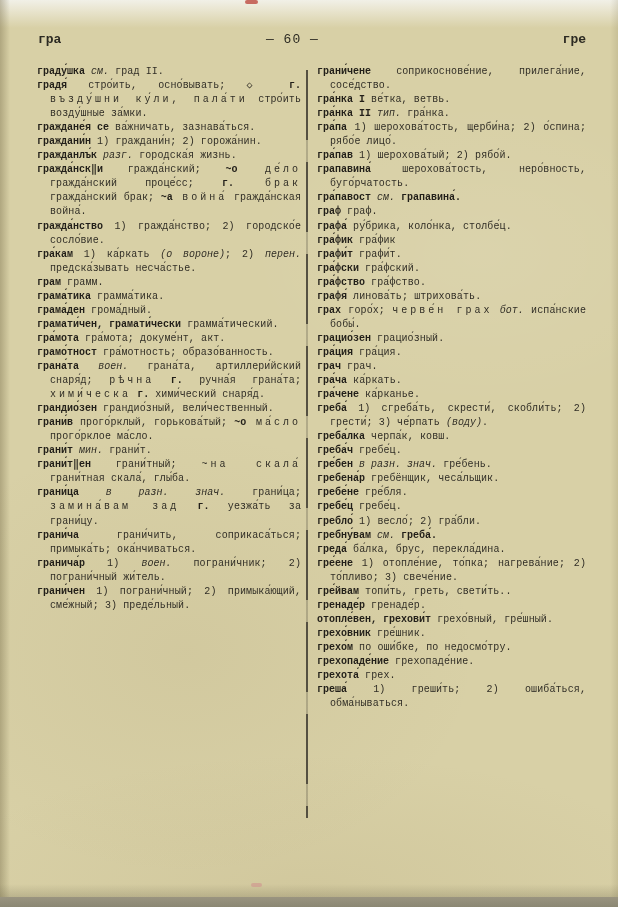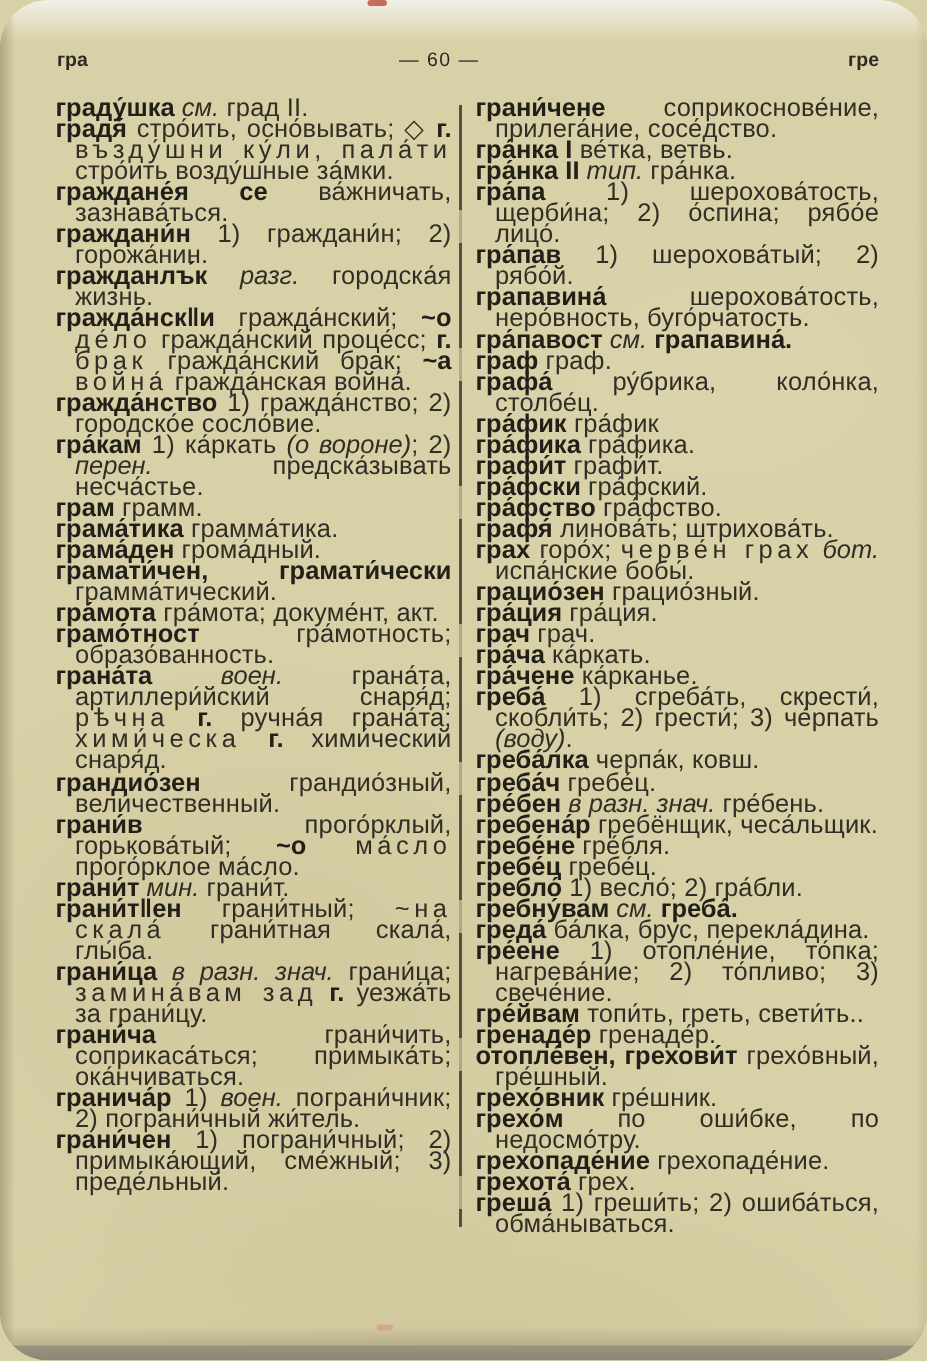--- a/index.html
+++ b/index.html
@@ -1,25 +1,24 @@
 <!DOCTYPE html>
 <html><head>
 <meta charset="utf-8">
 <style>
   html,body{margin:0;padding:0;background:#d8d0a6;}
   .page{
     position:relative;width:618px;height:907px;overflow:hidden;
-    font-family:Liberation Sans, sans-serif;
+    font-family:Liberation Mono, monospace;
     color:#312e26;
     background:
       radial-gradient(ellipse 340px 220px at 78% 28%, rgba(255,255,255,0.07), rgba(255,255,255,0) 70%),
       radial-gradient(ellipse 420px 320px at 30% 72%, rgba(125,105,60,0.07), rgba(125,105,60,0) 70%),
       radial-gradient(ellipse 500px 180px at 50% 98%, rgba(150,130,80,0.10), rgba(150,130,80,0) 75%),
       #d8d0a6;
-    border-radius: 32px;
   }
   .edge-top{position:absolute;top:0;left:0;right:0;height:28px;
     background:linear-gradient(#f1f0e7 0%,#e9e5d0 35%,rgba(216,208,166,0) 100%);}
   .edge-left{position:absolute;top:0;bottom:0;left:0;width:10px;
     background:linear-gradient(90deg,rgba(110,100,65,0.38),rgba(110,100,65,0));}
   .edge-right{position:absolute;top:0;bottom:0;right:0;width:8px;
     background:linear-gradient(270deg,rgba(110,100,65,0.15),rgba(110,100,65,0));}
   .edge-bottom-shadow{position:absolute;left:0;right:0;bottom:9px;height:14px;
     background:linear-gradient(rgba(95,90,65,0),rgba(95,90,65,0.25));}
   .edge-bottom{position:absolute;left:0;right:0;bottom:0;height:10px;
@@ -32,21 +31,21 @@
   .header{position:absolute;top:32px;left:38px;right:32px;height:18px;font-size:13px;}
   .hdr-left{position:absolute;left:0;top:0;font-weight:bold;color:#2c2a22;}
   .hdr-center{position:absolute;left:228px;top:0;letter-spacing:1px;color:#2c2a22;}
   .hdr-right{position:absolute;right:0;top:0;font-weight:bold;color:#2c2a22;margin-left:20px;}
 
   .divider{position:absolute;left:306px;top:70px;height:748px;width:2px;
     background:repeating-linear-gradient(180deg,
       rgba(62,58,48,0.85) 0px, rgba(62,58,48,0.85) 70px,
       rgba(62,58,48,0.25) 70px, rgba(62,58,48,0.25) 92px);}
 
-  .col{position:absolute;top:65px;font-size:17px;line-height:14.05px;
+  .col{position:absolute;top:65px;font-size:10px;line-height:14.05px;
     text-align:justify;color:#312e26;}
   .col-left{left:37px;width:264px;}
   .col-right{left:317px;width:269px;}
   .entry{margin:0;padding-left:13px;text-indent:-13px;}
   .hw{font-weight:bold;color:#221f19;}
   .ab{font-style:italic;}
   .sp{letter-spacing:3px;}
   .tx{letter-spacing:0.1px;}
 </style>
 </head>
@@ -96,21 +95,20 @@
       <p class="entry"><span class="hw">грани́чене</span><span class="tx"> соприкоснове́ние, прилега́ние, сосе́дство.</span></p>
       <p class="entry"><span class="hw">гра́нка I</span><span class="tx"> ве́тка, ветвь.</span></p>
       <p class="entry"><span class="hw">гра́нка II</span><span class="ab"> тип.</span><span class="tx"> гра́нка.</span></p>
       <p class="entry"><span class="hw">гра́па</span><span class="tx"> 1) шерохова́тость, щерби́на; 2) о́спина; рябо́е лицо́.</span></p>
       <p class="entry"><span class="hw">гра́пав</span><span class="tx"> 1) шерохова́тый; 2) рябо́й.</span></p>
       <p class="entry"><span class="hw">грапавина́</span><span class="tx"> шерохова́тость, неро́вность, буго́рчатость.</span></p>
       <p class="entry"><span class="hw">гра́павост</span><span class="ab"> см.</span><span class="hw"> грапавина́.</span></p>
       <p class="entry"><span class="hw">граф</span><span class="tx"> граф.</span></p>
       <p class="entry"><span class="hw">графа́</span><span class="tx"> ру́брика, коло́нка, столбе́ц.</span></p>
       <p class="entry"><span class="hw">гра́фик</span><span class="tx"> гра́фик</span></p>
-      <p class="entry"><span class="hw">гра́фика</span><span class="tx"> гра́фика.</span></p>
       <p class="entry"><span class="hw">графи́т</span><span class="tx"> графи́т.</span></p>
       <p class="entry"><span class="hw">гра́фски</span><span class="tx"> гра́фский.</span></p>
       <p class="entry"><span class="hw">гра́фство</span><span class="tx"> гра́фство.</span></p>
       <p class="entry"><span class="hw">графя́</span><span class="tx"> линова́ть; штрихова́ть.</span></p>
       <p class="entry"><span class="hw">грах</span><span class="tx"> горо́х; </span><span class="sp">черве́н грах</span><span class="ab"> бот.</span><span class="tx"> испа́нские бобы́.</span></p>
       <p class="entry"><span class="hw">грацио́зен</span><span class="tx"> грацио́зный.</span></p>
       <p class="entry"><span class="hw">гра́ция</span><span class="tx"> гра́ция.</span></p>
       <p class="entry"><span class="hw">грач</span><span class="tx"> грач.</span></p>
       <p class="entry"><span class="hw">гра́ча</span><span class="tx"> ка́ркать.</span></p>
       <p class="entry"><span class="hw">гра́чене</span><span class="tx"> ка́рканье.</span></p>

